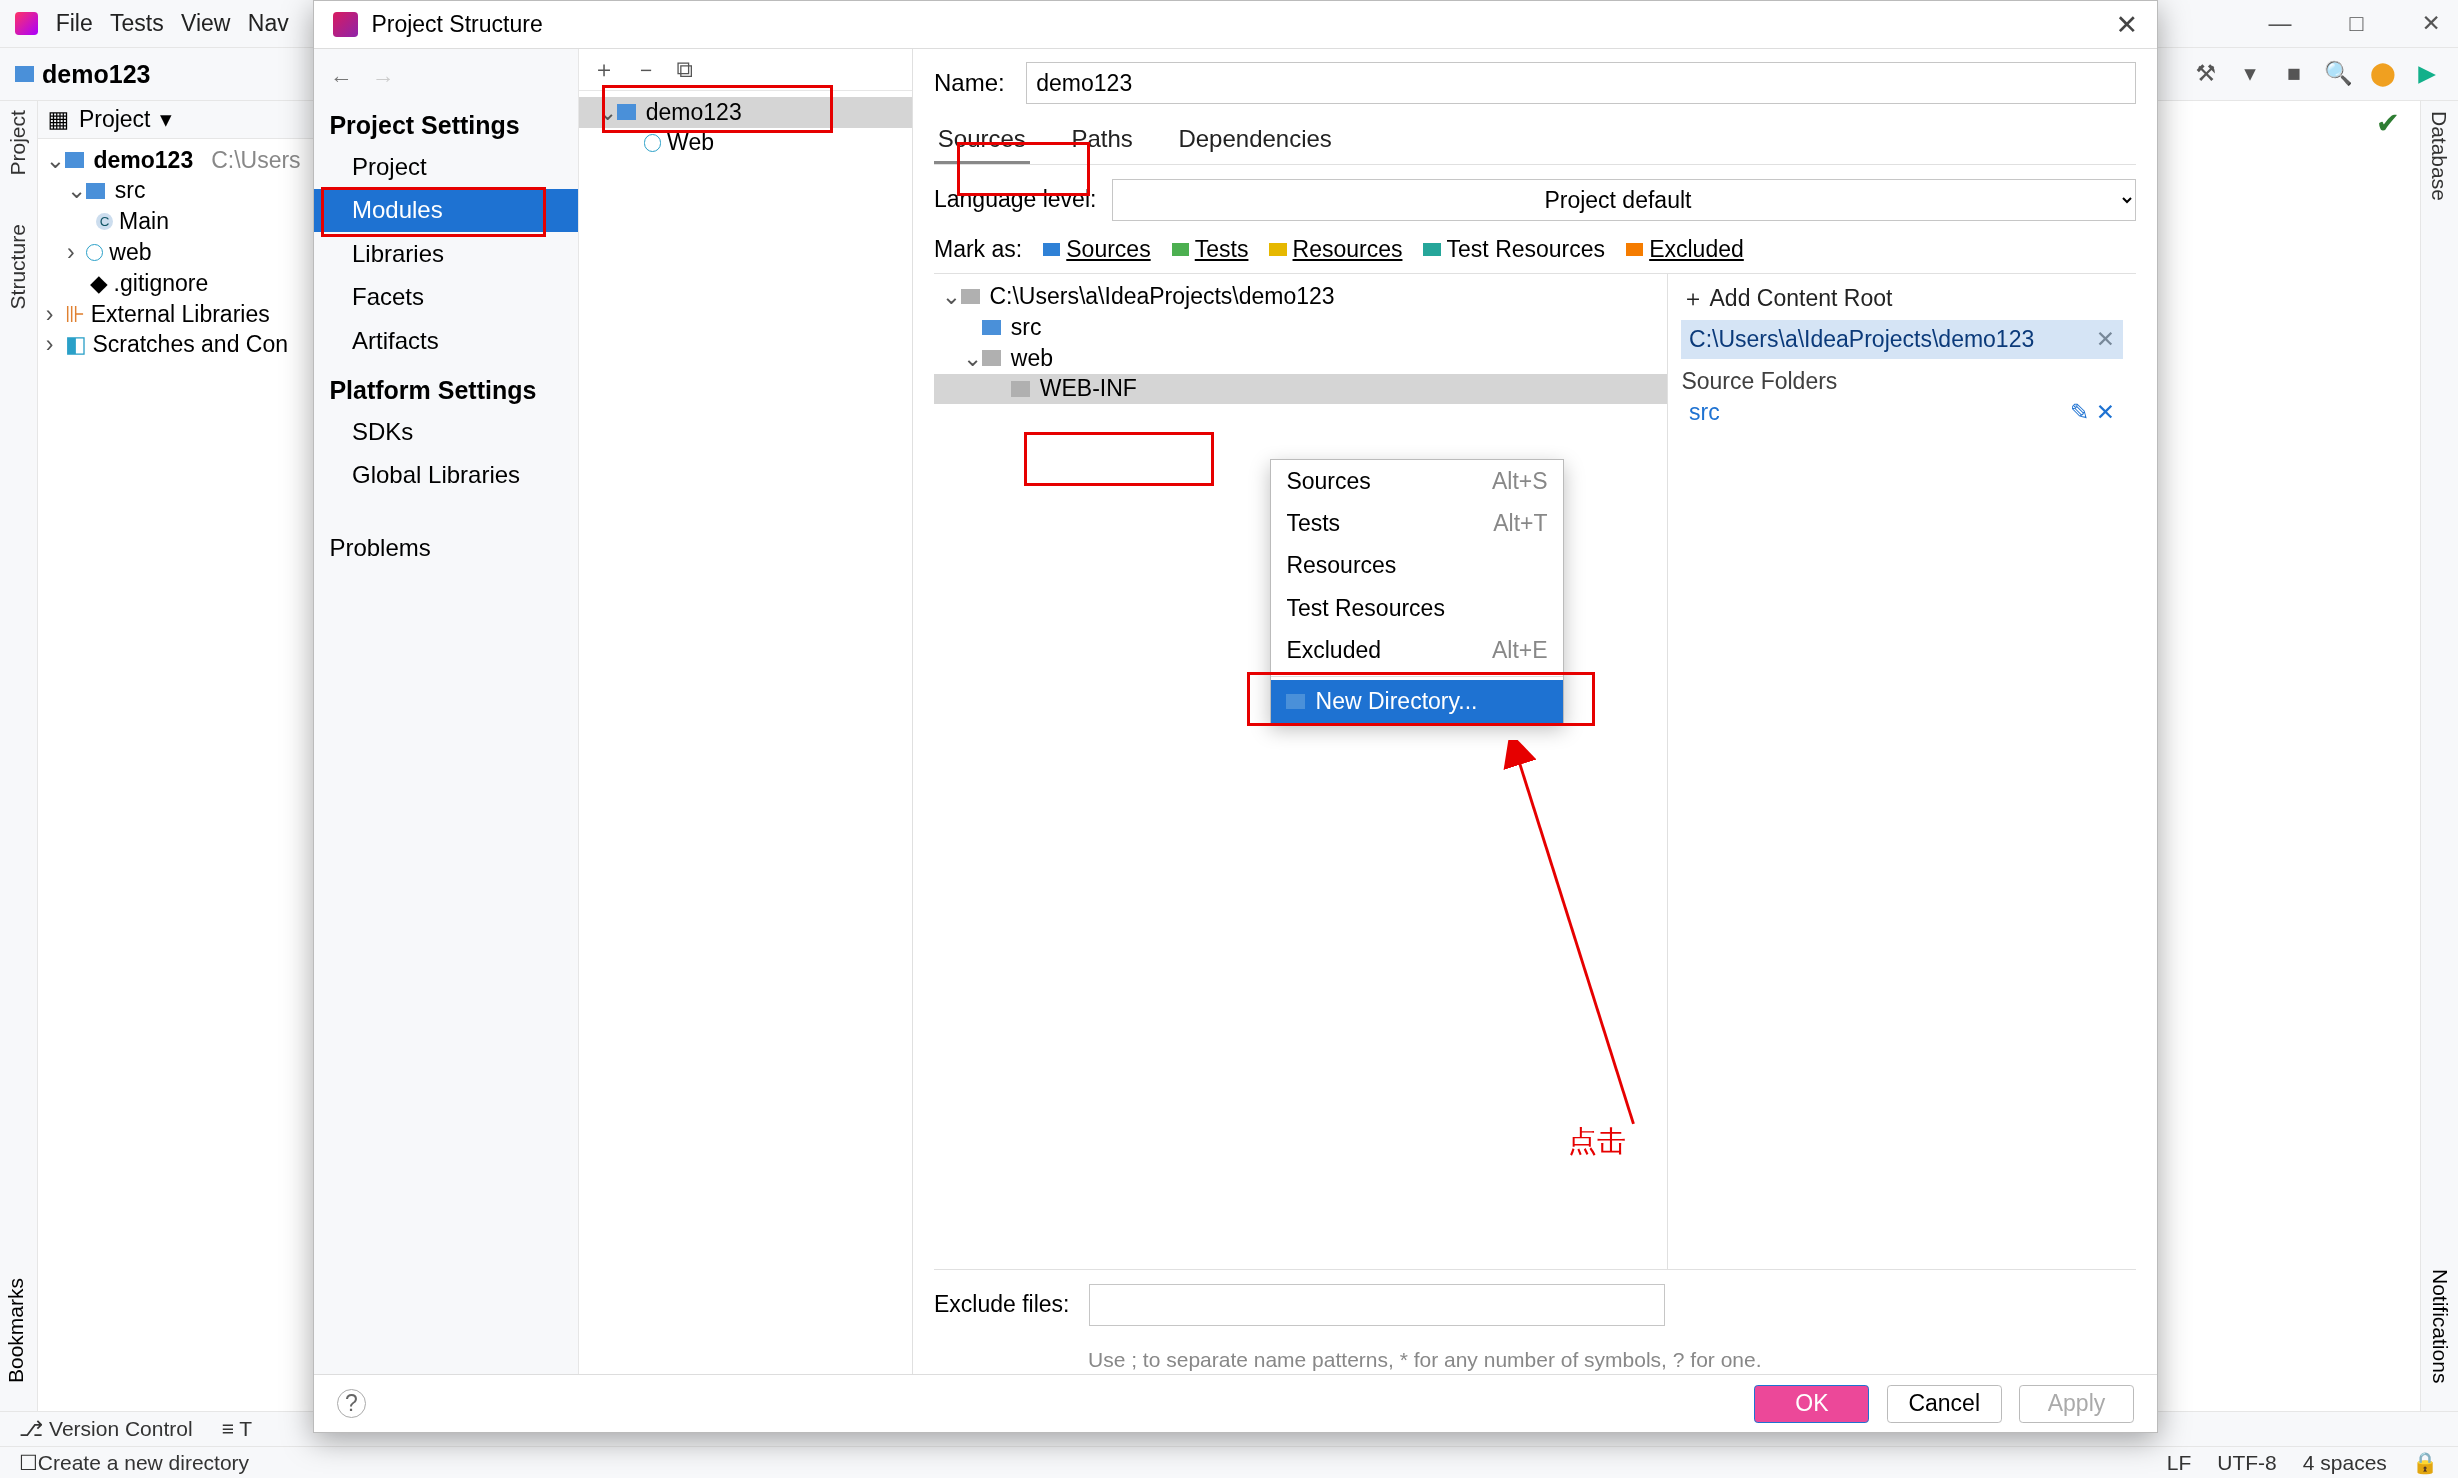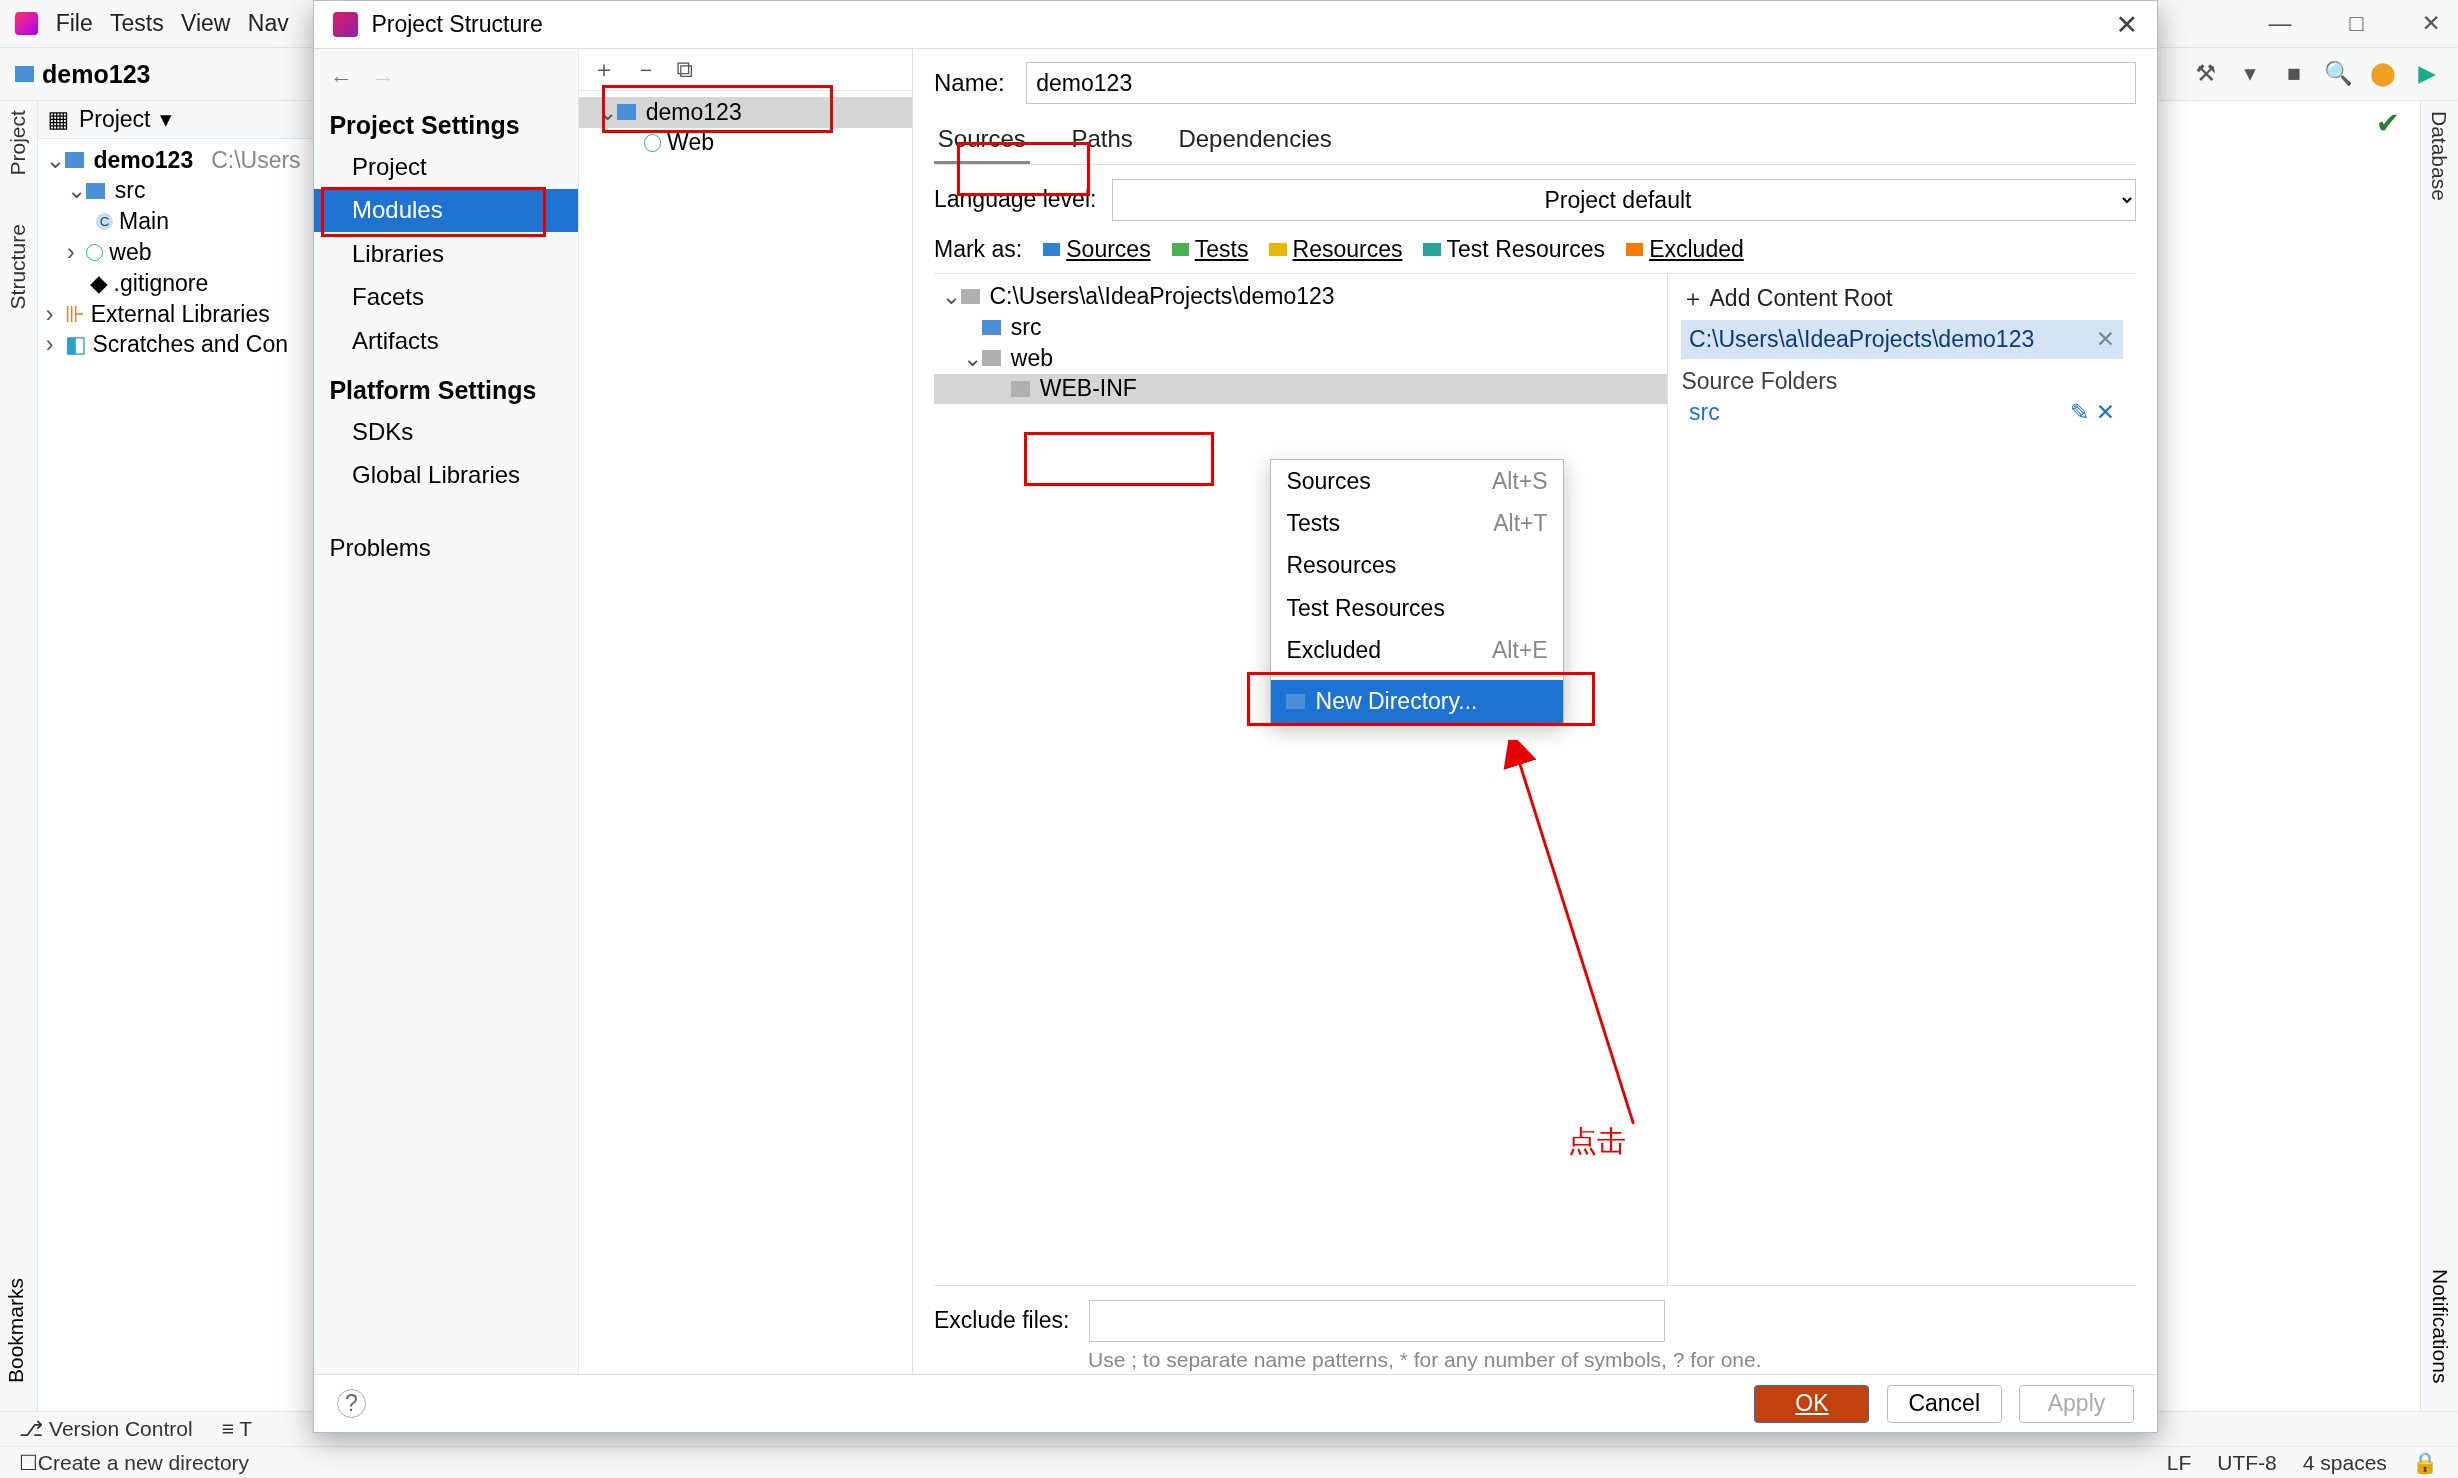--- a/index.html
+++ b/index.html
@@ -79,35 +79,35 @@
 .content-tree .tree-row.selected { background: #d5d5d5; }
 .side-panel { width: 469px; border-left: 1px solid #e0e0e0; padding: 9.6px 13.4px; font-size: 23px; position: relative; }
 .side-panel .add-root { color: #222; cursor: pointer; }
 .side-panel .root-selected { background: #d5e4f5; color: #0b3a7a; display: flex; justify-content: space-between; padding: 5.8px 7.7px; margin-top: 5.8px; }
 .side-panel .sf-head { color: #404040; font-weight: 400; margin-top: 9.6px; }
 .side-panel .sf-item { color: #1e72d2; display: flex; justify-content: space-between; padding: 3.8px 7.7px; }
 
 .exclude-row { border-top: 1px solid #e0e0e0; padding: 13.4px 0 0; }
 .exclude-row .row1 { display: flex; align-items: center; gap: 19px; }
 .exclude-row input { flex: 1; height: 42px; border: 1px solid #c6c6c6; padding: 0 9.6px; font-size: 23px; }
-.exclude-row .hint { color: #888; font-size: 21px; padding-left: 154px; line-height: 1.4; margin-top: 3px; }
+.exclude-row .hint { color: #888; font-size: 21px; padding-left: 154px; line-height: 1.4; margin-top: 19px; }
 
 
 .context-menu { position: absolute; left: 1270px; top: 459px; width: 294px; background: #fff; border: 1px solid #bbb; box-shadow: 0 5.8px 19px rgba(0,0,0,0.25); z-index: 50; }
 .context-menu .cm-item { display: flex; justify-content: space-between; padding: 7.7px 15.4px; font-size: 23px; cursor: pointer; }
 .context-menu .cm-item.selected { background: #1e72d2; color: #fff; }
 .context-menu .cm-item .short { color: #888; }
 .context-menu hr { border: none; border-top: 1px solid #ddd; margin: 3.8px 0; }
 
 
 .dialog-footer { height: 58px; border-top: 1px solid #ddd; display: flex; align-items: center; padding: 0 23px; }
 .help-circle { width: 29px; height: 29px; border: 1px solid #aaa; border-radius: 50%; display: flex; align-items: center; justify-content: center; color: #666; }
 .footer-buttons { margin-left: auto; display: flex; gap: 17.3px; }
 .footer-buttons button { height: 38px; min-width: 115px; font-size: 23px; border: 1px solid #bbb; background: #fff; cursor: pointer; border-radius: 3.8px; }
-.footer-buttons .primary { background: #c2410c; color: #fff; border-color: #1e72d2; text-decoration: underline; }
+.footer-buttons .primary { background: #ec4899; color: #fff; border-color: #1e72d2; }
 .footer-buttons .disabled { color: #aaa; }
 
 
 .hl { position: absolute; border: 3.8px solid #e60000; pointer-events: none; z-index: 100; }
 
 
 .arrow-svg { position: absolute; pointer-events: none; z-index: 90; }
 
 
 .g-folder { width: 19px; height: 15.4px; background: #b0b0b0; display: inline-block; margin-right: 3.8px; }

